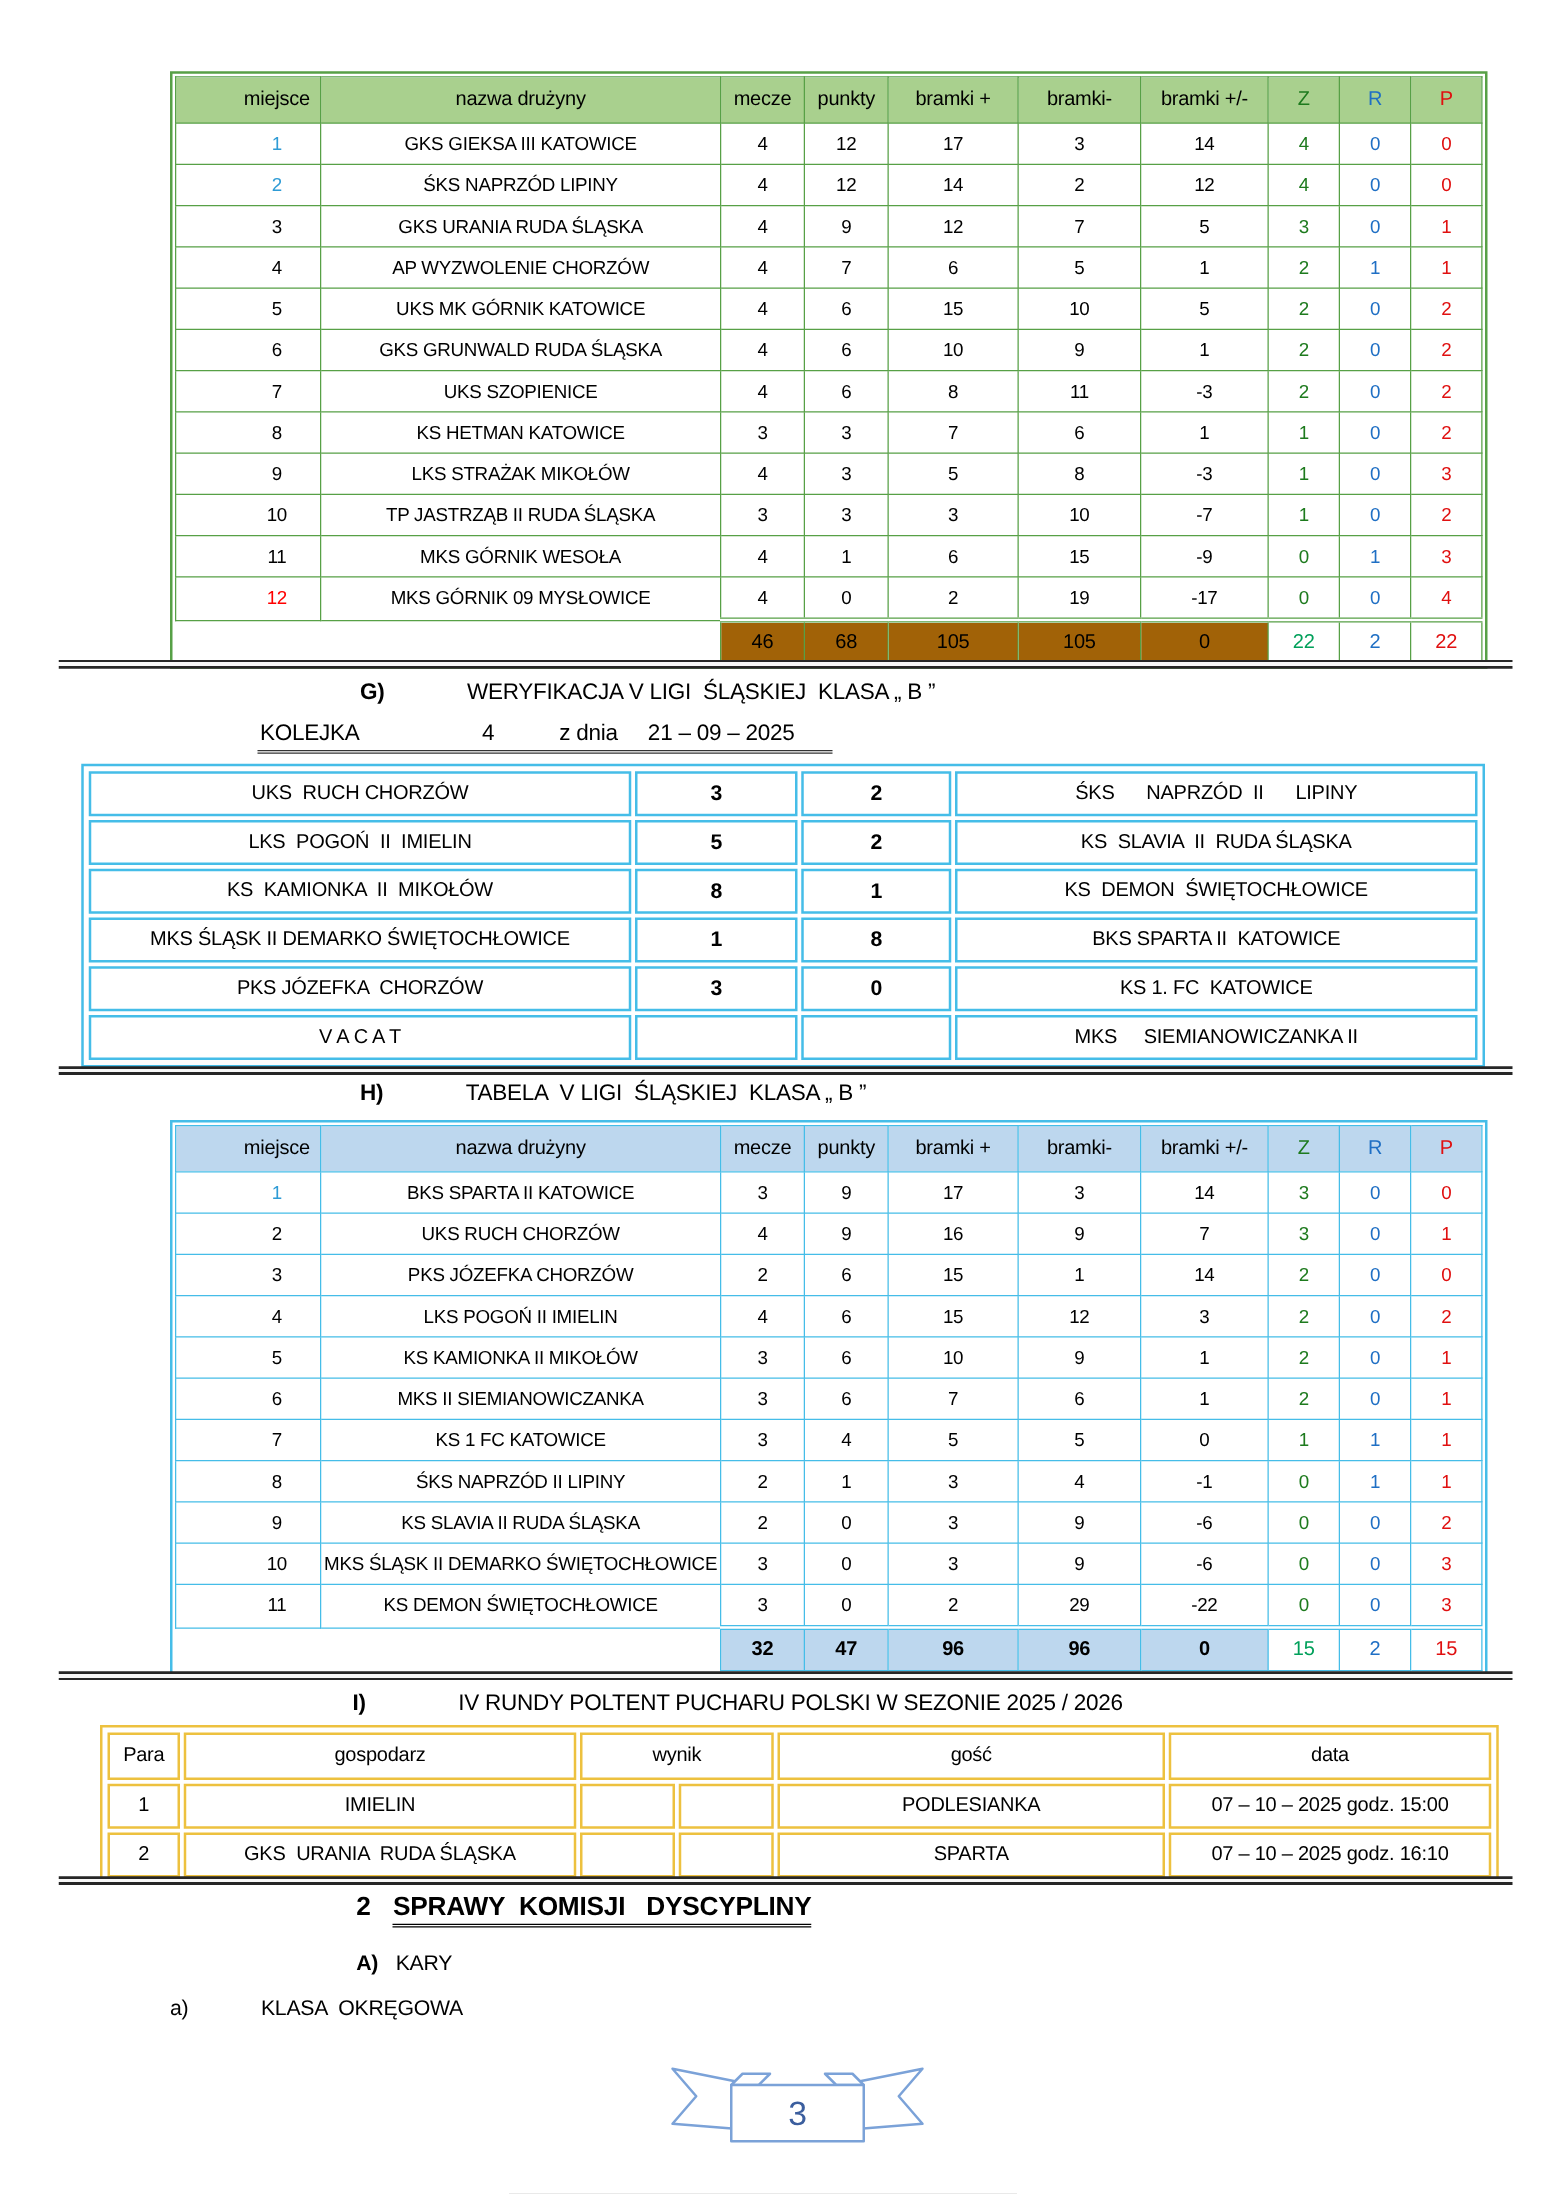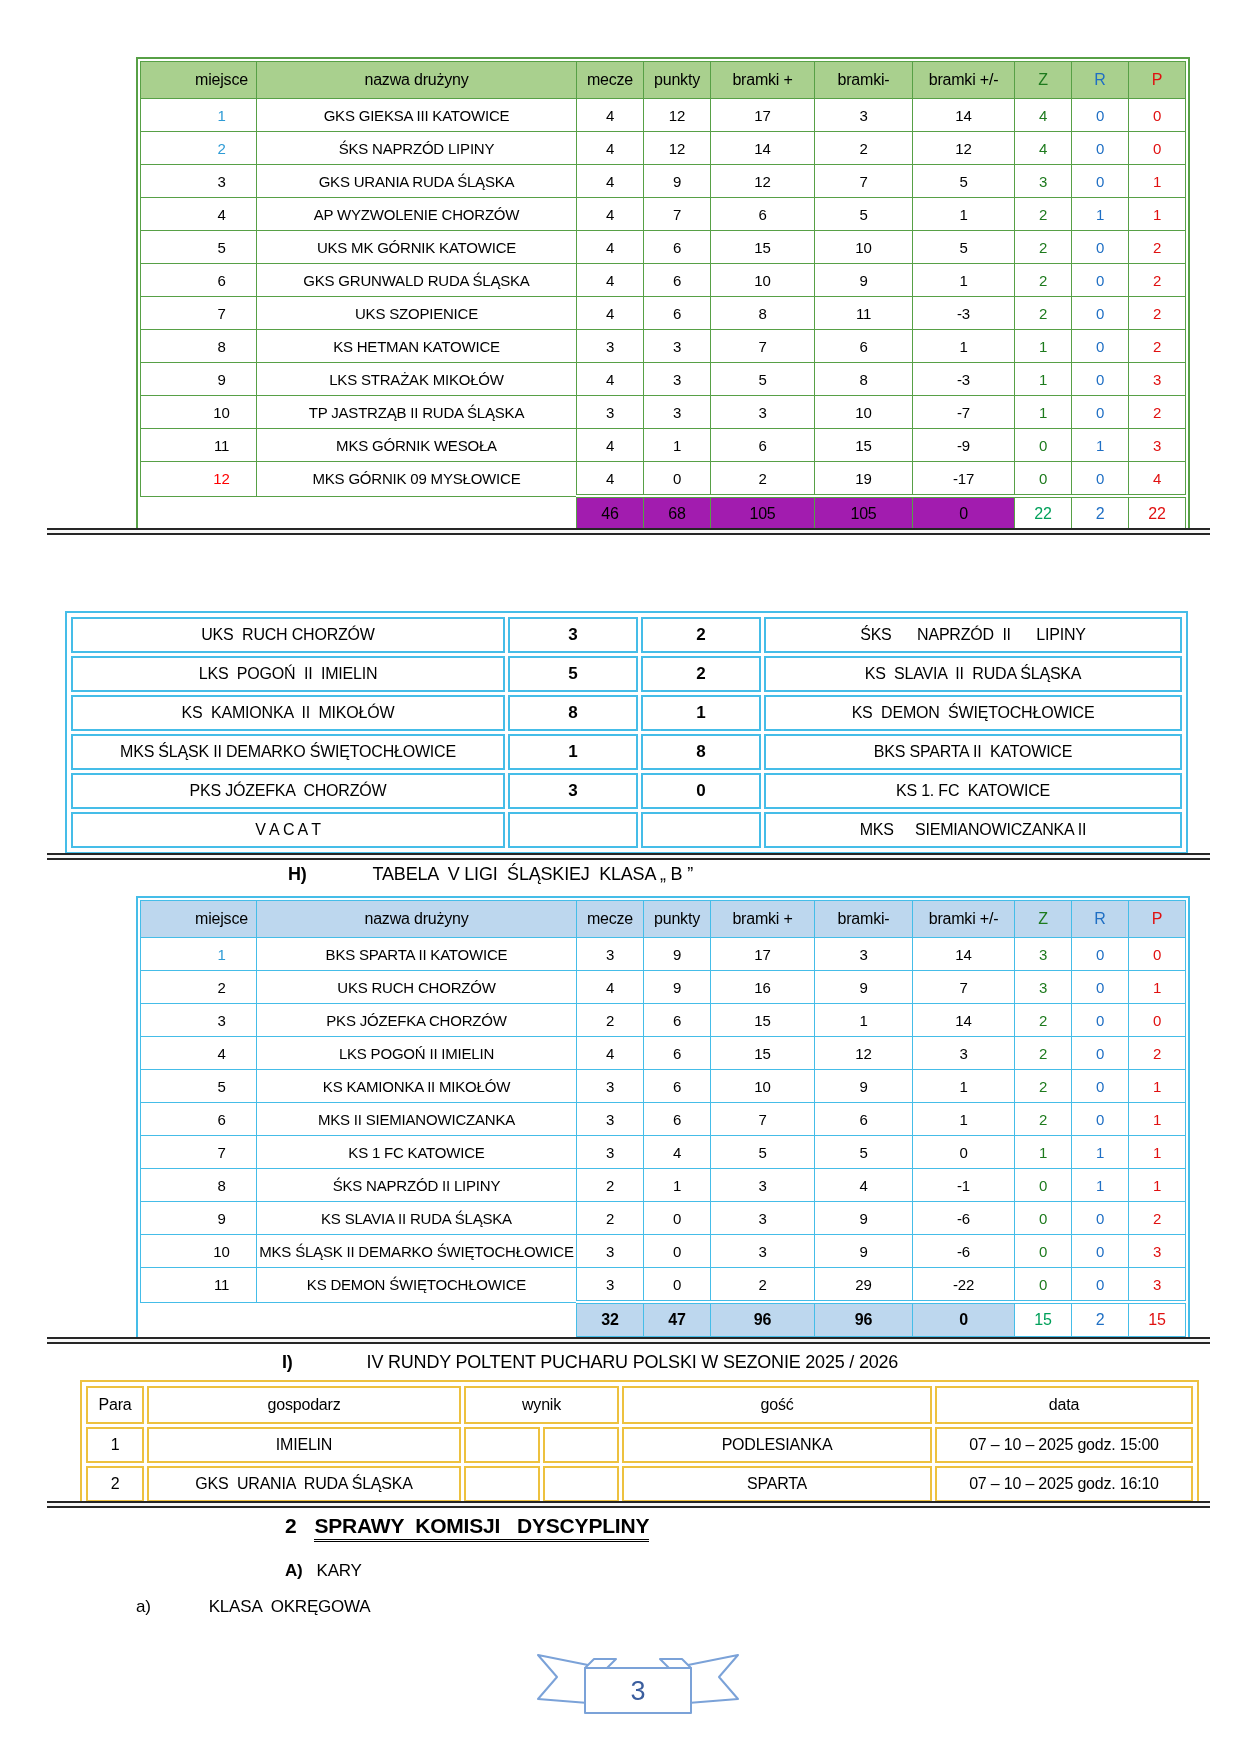--- a/index.html
+++ b/index.html
@@ -26,21 +26,21 @@
   table.lt .col0{width:65px;padding-left:48px;} table.lt .col1{width:315px;} table.lt .col2{width:62px;}
   table.lt .col3{width:62px;} table.lt .col4{width:99px;margin-top:32px;}  table.lt .col5{width:93px;}
   table.lt .col6{width:97px;margin-left:32px;} table.lt .col7{width:52px;}  table.lt .col8{width:52px;}
   table.lt .col9{width:52px;}
   td.pos{font-size:19px;}
   td.b,th.b{font-weight:bold;}
   .zc{color:#1d7a1d;} .rc{color:#1f6fc4;} .pc{color:#e01010;}
   td.pos-blue{color:#2e9bd5;font-weight:bold;} td.pos-red{color:#ff0000;font-weight:bold;}
   table.lt tfoot td{height:32px;border-top:4px double #57a046;font-size:16px;}
   .lt-wrap.blue table.lt tfoot td{border-top:4px double #45bde8;}
-  .lt-wrap.green tfoot td.sum{background:#a21caf;}
+  .lt-wrap.green tfoot td.sum{background:#a16207;}
   .lt-wrap.blue tfoot td.sum{background:#bdd7ee;font-weight:bold;}
   tfoot td.blank{border:none !important;background:#fff;}
   tfoot td.zt{color:#00a05a;} tfoot td.rt{color:#1f6fc4;} tfoot td.pt{color:#e01010;}
 
   
   .shead{position:absolute;font-size:18px;white-space:pre;}
   .shead .lbl{font-weight:bold;}
   .kolejka{position:absolute;font-size:18px;border-bottom:3px double #333;padding:0 30px 3px 2px;white-space:pre;}
   .kolejka span{display:inline-block;}
 
@@ -251,21 +251,23 @@
             <td class="zt col7">22</td>
             <td class="rt col8">2</td>
             <td class="pt col9">22</td>
           </tr>
         </tfoot>
       </table>
   </div>
 
   <div class="divider" style="top:528px;"></div>
 
-
+  <div class="shead" style="left:288px;top:543px;"><span class="lbl">G)</span><span style="display:inline-block;width:66px;"></span><span>WERYFIKACJA V LIGI  ŚLĄSKIEJ  KLASA „ B ”</span></div>
+
+  <div class="kolejka" style="left:206px;top:576px;"><span>KOLEJKA</span><span style="width:98px;"></span><span>4</span><span style="width:52px;"></span><span>z dnia</span><span style="width:24px;"></span><span>21 – 09 – 2025</span></div>
 
   <div class="mt-wrap" style="left:65px;top:611px;">
     <table class="mt" id="tableG">
         <tbody>
           <tr>
             <td class="mcol0">UKS  RUCH CHORZÓW</td>
             <td class="mcol1 score">3</td>
             <td class="mcol2 score">2</td>
             <td class="mcol3">ŚKS      NAPRZÓD  II      LIPINY</td>
           </tr>

